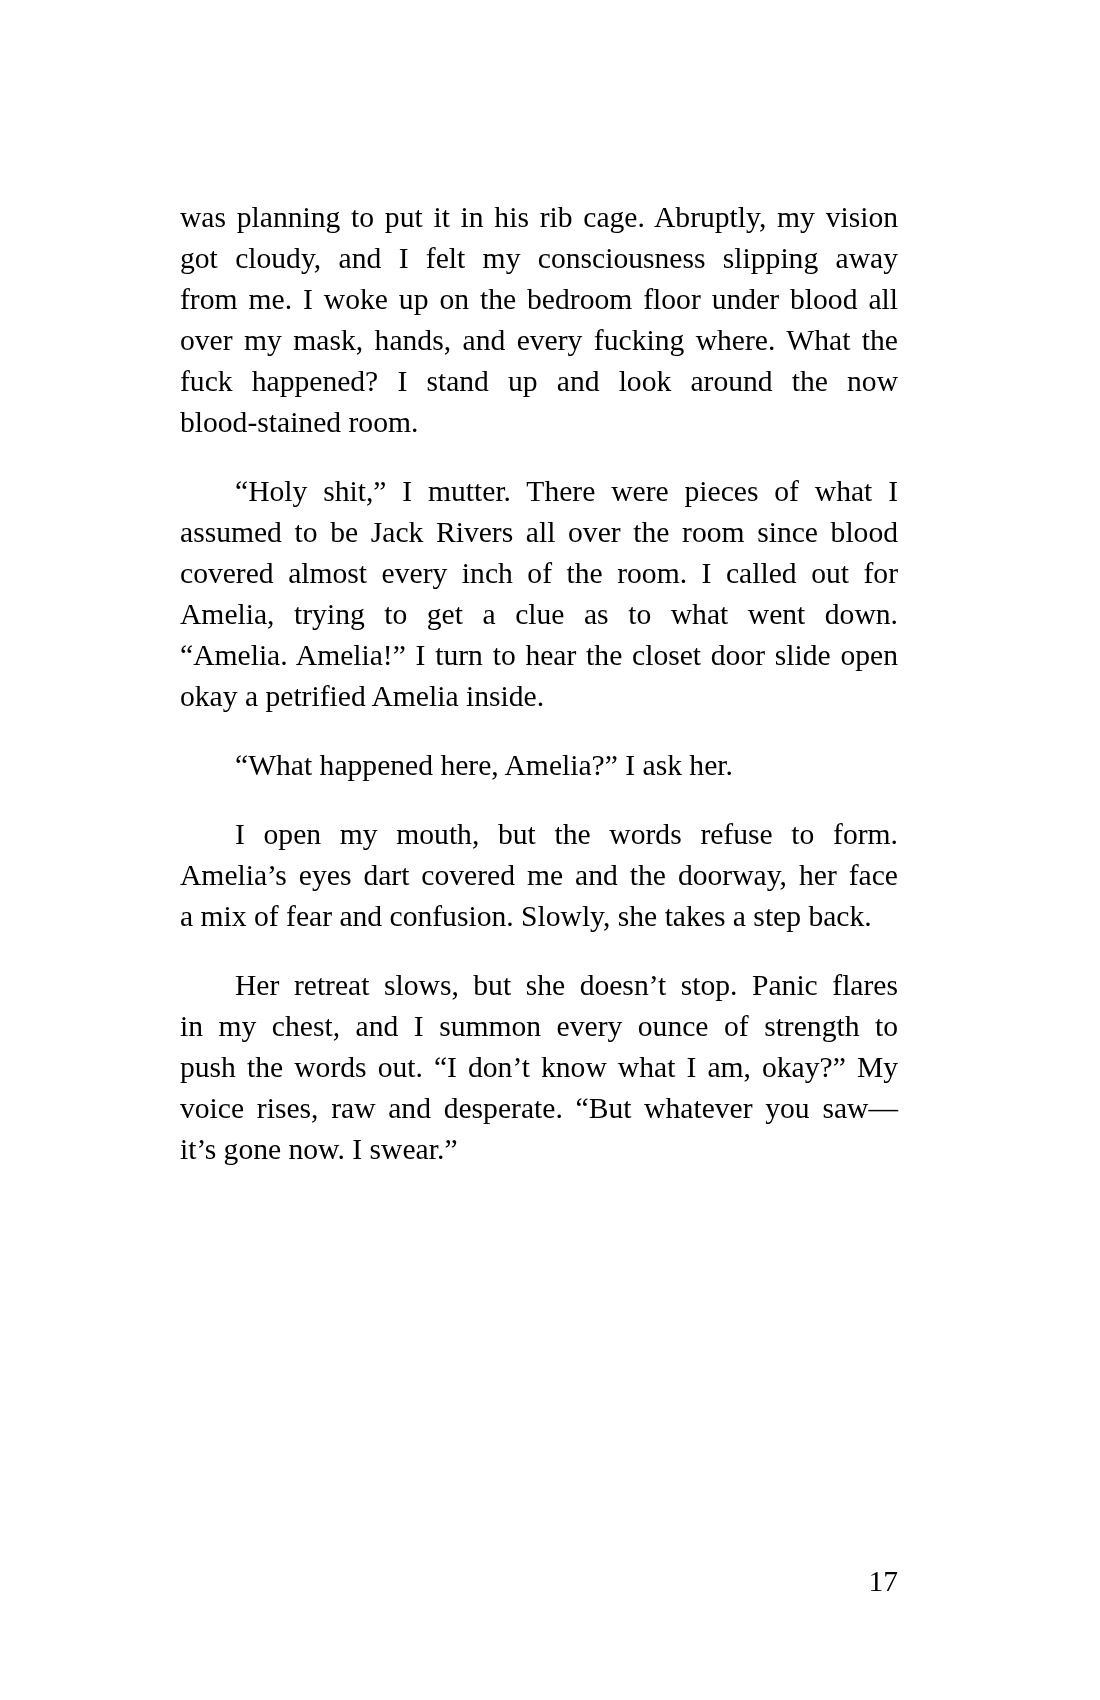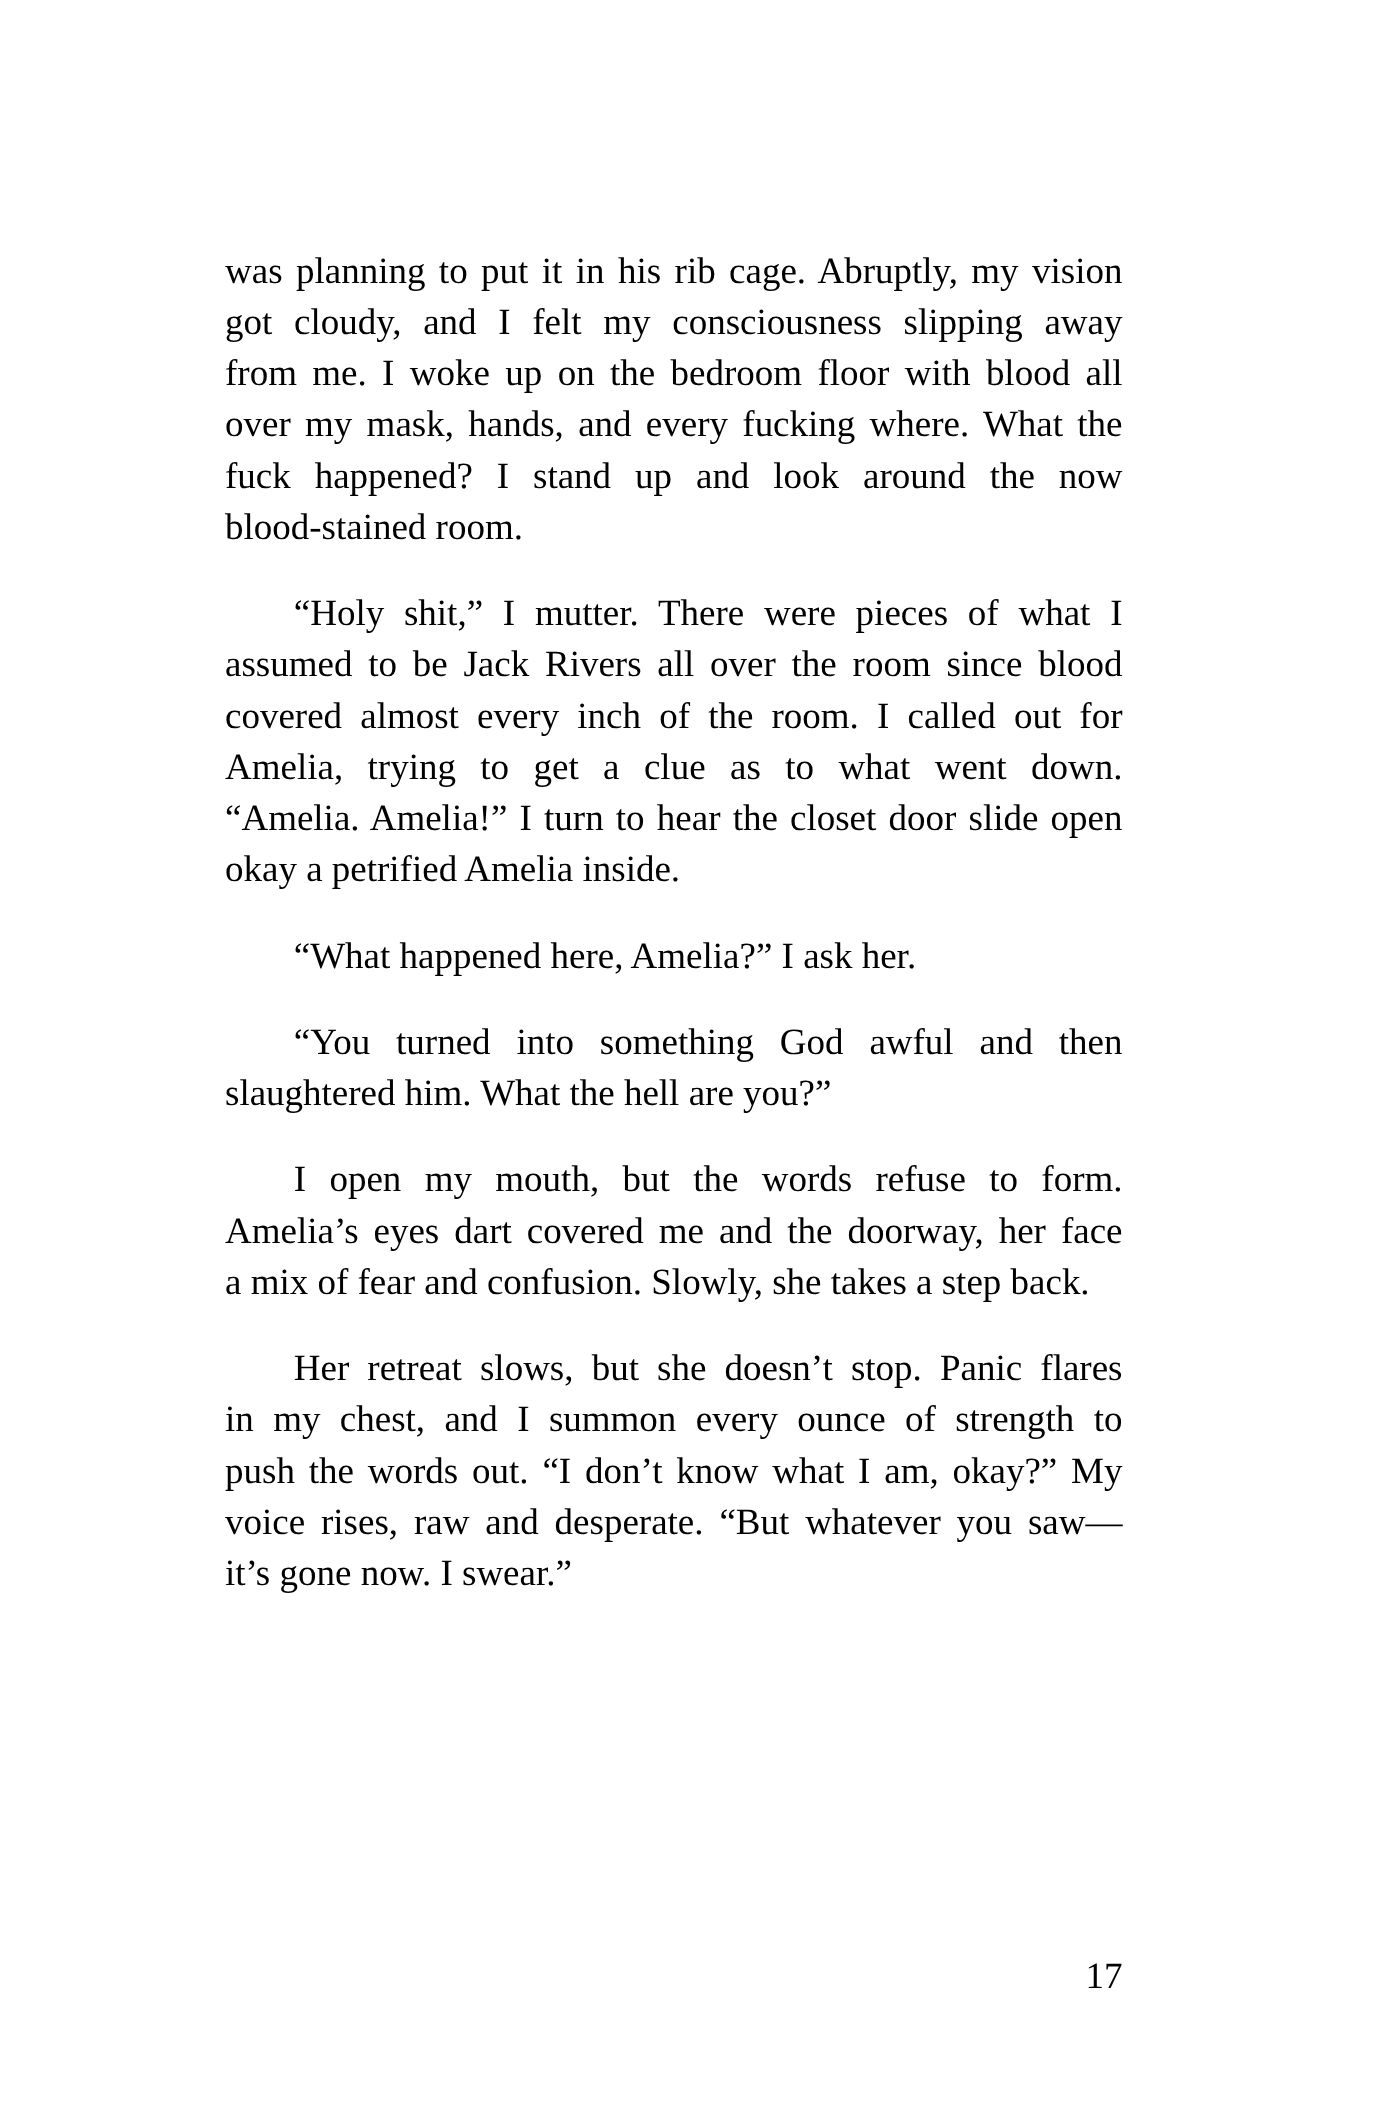--- a/index.html
+++ b/index.html
@@ -48,39 +48,35 @@
   }
 </style>
 </head>
 <body>
 
 <div class="page">
   <main class="text-block" id="body">
       <div class="paragraph">
         <div class="line justify">was planning to put it in his rib cage. Abruptly, my vision</div>
         <div class="line justify">got cloudy, and I felt my consciousness slipping away</div>
-        <div class="line justify">from me. I woke up on the bedroom floor with blood all</div>
+        <div class="line justify">from me. I woke up on the bedroom floor under blood all</div>
         <div class="line justify">over my mask, hands, and every fucking where. What the</div>
         <div class="line justify">fuck happened? I stand up and look around the now</div>
         <div class="line">blood-stained room.</div>
       </div>
       <div class="paragraph">
         <div class="line justify indent">“Holy shit,” I mutter. There were pieces of what I</div>
         <div class="line justify">assumed to be Jack Rivers all over the room since blood</div>
         <div class="line justify">covered almost every inch of the room. I called out for</div>
         <div class="line justify">Amelia, trying to get a clue as to what went down.</div>
         <div class="line justify">“Amelia. Amelia!” I turn to hear the closet door slide open</div>
         <div class="line">okay a petrified Amelia inside.</div>
       </div>
       <div class="paragraph">
         <div class="line indent">“What happened here, Amelia?” I ask her.</div>
-      </div>
-      <div class="paragraph">
-        <div class="line justify indent">“You turned into something God awful and then</div>
-        <div class="line">slaughtered him. What the hell are you?”</div>
       </div>
       <div class="paragraph">
         <div class="line justify indent">I open my mouth, but the words refuse to form.</div>
         <div class="line justify">Amelia’s eyes dart covered me and the doorway, her face</div>
         <div class="line">a mix of fear and confusion. Slowly, she takes a step back.</div>
       </div>
       <div class="paragraph">
         <div class="line justify indent">Her retreat slows, but she doesn’t stop. Panic flares</div>
         <div class="line justify">in my chest, and I summon every ounce of strength to</div>
         <div class="line justify">push the words out. “I don’t know what I am, okay?” My</div>

